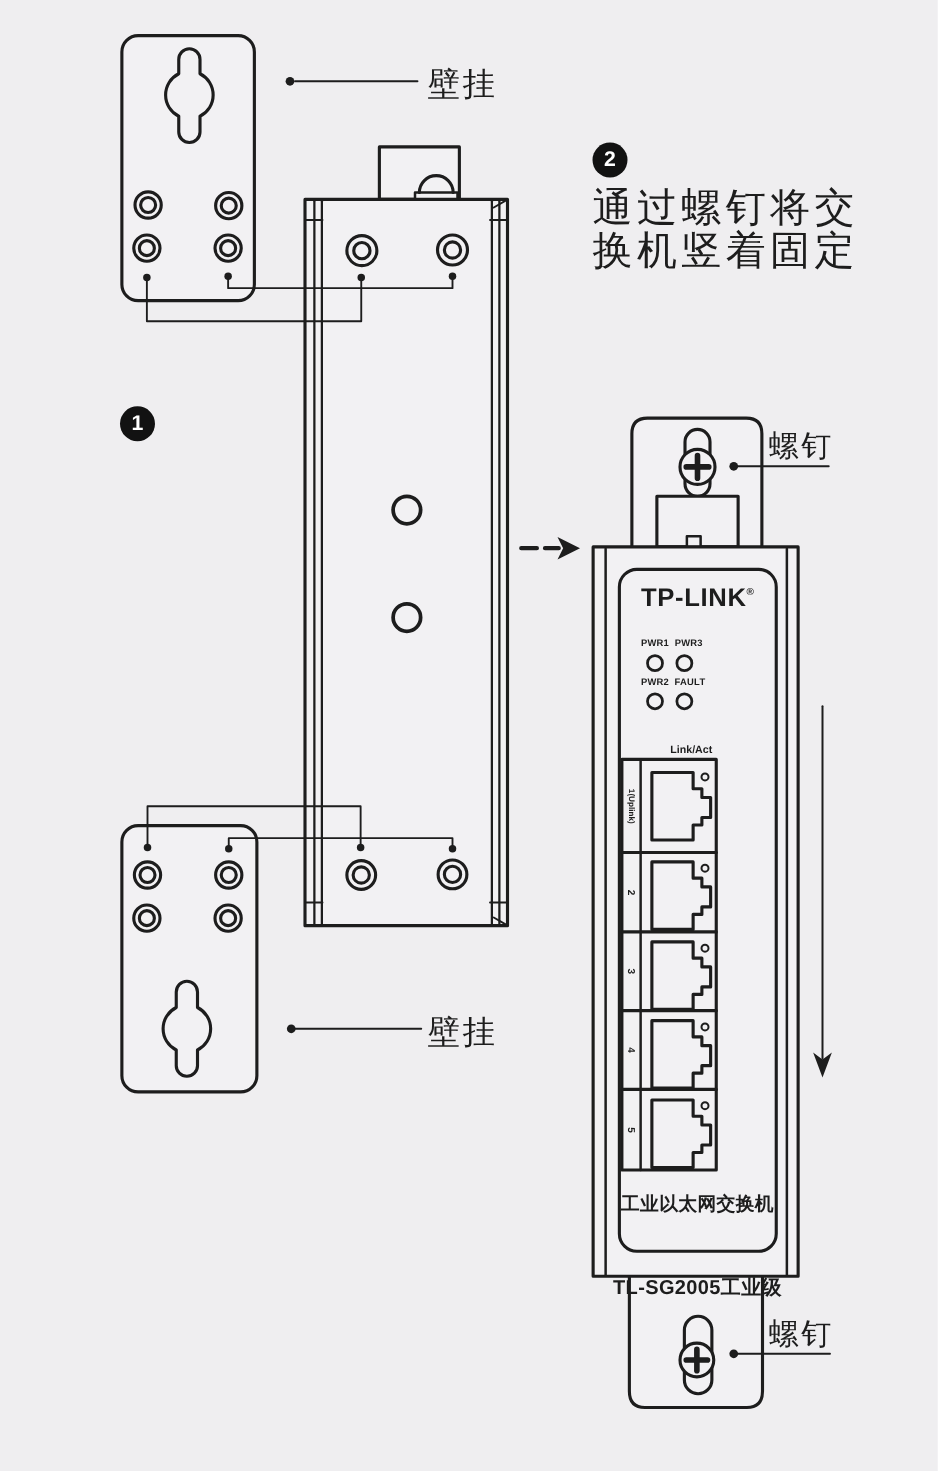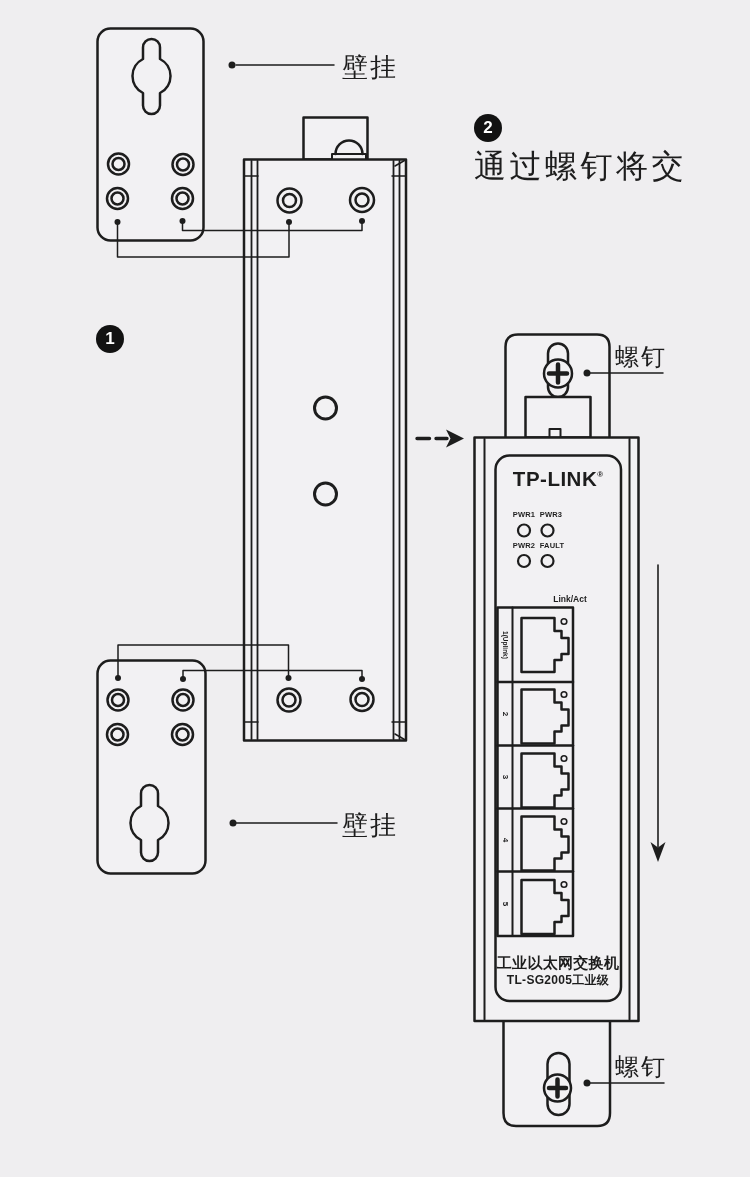--- a/index.html
+++ b/index.html
@@ -20,21 +20,21 @@
     display:flex;align-items:center;justify-content:center;
   }
   .step-lines{position:absolute;font-size:23px;letter-spacing:3.5px;line-height:32.5px;}
   #step2-lines{font-size:32px;line-height:33.5px;}
   .brand{
     font-size:20.5px;font-weight:800;letter-spacing:0.5px;
     transform:translateX(-50%);
   }
   .brand .rmark{font-size:8px;font-weight:700;vertical-align:9px;letter-spacing:0;}
   .led-label{font-size:7.5px;font-weight:600;transform:translateX(-50%);letter-spacing:0.2px;}
-  .linkact{font-size:8.5px;font-weight:600;transform:translateX(-50%);margin-left:17px;}
+  .linkact{font-size:8.5px;font-weight:600;transform:translateX(-50%);}
   .port-label{font-size:8px;font-weight:600;transform:translate(-50%,-50%) rotate(90deg);}
   .port-label.uplink{font-size:6.5px;}
   .model-line{font-weight:600;transform:translateX(-50%);letter-spacing:0.3px;}
 </style>
 </head>
 <body>
 
 <div id="canvas">
 
 <svg id="art" width="750" height="1177" viewBox="0 0 750 1177">
@@ -202,33 +202,34 @@
   <div class="txt callout" style="left:615px;top:341px;font-size:24px;">螺钉</div>
   <div class="txt callout" style="left:615px;top:1051px;font-size:24px;">螺钉</div>
 
   <div class="step-num" style="left:96px;top:325px;">1</div>
   <div class="step-lines" style="left:95px;top:360px;">
   </div>
 
   <div class="step-num" style="left:474px;top:114px;">2</div>
   <div class="step-lines" id="step2-lines" style="left:474px;top:150px;">
     <div>通过螺钉将交</div>
+    <div>换机竖着固定</div>
   </div>
 
   <div class="txt brand" style="left:558px;top:467px;"><span>TP-LINK</span><span class="rmark">®</span></div>
 
   <div class="txt led-label" style="left:524px;top:510px;">PWR1</div>
   <div class="txt led-label" style="left:551px;top:510px;">PWR3</div>
   <div class="txt led-label" style="left:524px;top:541px;">PWR2</div>
   <div class="txt led-label" style="left:552px;top:541px;">FAULT</div>
 
   <div class="txt linkact" style="left:553px;top:594px;">Link/Act</div>
 
   <div class="txt port-label uplink" style="left:505px;top:645px;">1(Uplink)</div>
   <div class="txt port-label" style="left:505px;top:714px;">2</div>
   <div class="txt port-label" style="left:505px;top:777px;">3</div>
   <div class="txt port-label" style="left:505px;top:840px;">4</div>
   <div class="txt port-label" style="left:505px;top:904px;">5</div>
 
   <div class="txt model-line" style="left:558px;top:954px;font-size:15px;">工业以太网交换机</div>
-  <div class="txt model-line" style="left:558px;top:972px;font-size:12px;">TL-SG2005工业级</div>
+  <div class="txt model-line" style="left:558px;top:1020px;font-size:16px;">TL-SG2005工业级</div>
 
 </div>
 
 </body></html>

